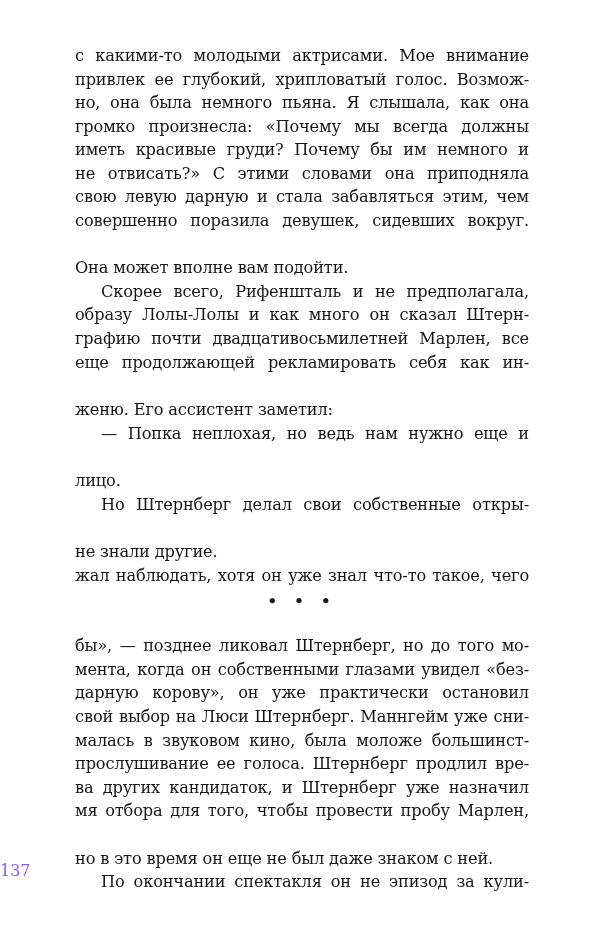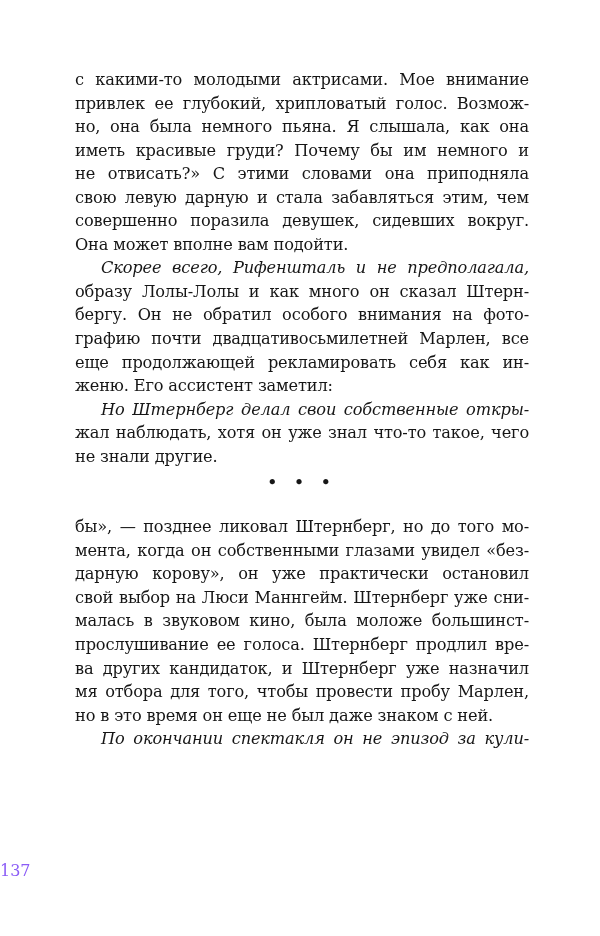--- a/index.html
+++ b/index.html
@@ -1,70 +1,74 @@
 <!DOCTYPE html>
 <html><head>
 <meta charset="utf-8">
 <style>
   html, body { margin: 0; padding: 0; background: #ffffff; }
   body { width: 600px; height: 936px; position: relative; overflow: hidden; }
   .page {
-    position: absolute; left: 75px; top: 68px; width: 454px;
+    position: absolute; left: 75px; top: 44px; width: 454px;
     font-family: "DejaVu Serif", "Liberation Serif", serif;
     font-size: 16.2px; line-height: 23.55px; color: #161616;
     letter-spacing: -0.15px;
   }
   .line { display: block; white-space: nowrap; text-align: justify; text-align-last: justify; height: 23.55px; }
-  .line.last { text-align-last: left; }
-  .indent { padding-left: 26px; font-style: italic; }
+  .line.last { text-align-last: left; margin-top: 24px; }
+  .indent { padding-left: 26px; }
   .ornament { text-align: center; text-align-last: center; height: 47px; line-height: 28px; font-size: 15px; letter-spacing: 6px; font-weight: bold; }
   .page-number {
     position: absolute; left: 0; width: 600px; top: 861px; text-align: left;
     font-family: "DejaVu Serif", serif; font-weight: normal; font-size: 16px; color: #8b5cf6;
   }
 </style>
 </head>
 <body>
 
 <div class="page">
 
   <div>
     <span class="line">с какими-то молодыми актрисами. Мое внимание</span>
     <span class="line">привлек ее глубокий, хрипловатый голос. Возмож-</span>
     <span class="line">но, она была немного пьяна. Я слышала, как она</span>
+    <span class="line">громко произнесла: «Почему мы всегда должны</span>
     <span class="line">иметь красивые груди? Почему бы им немного и</span>
     <span class="line">не отвисать?» С этими словами она приподняла</span>
     <span class="line">свою левую дарную и стала забавляться этим, чем</span>
     <span class="line">совершенно поразила девушек, сидевших вокруг.</span>
     <span class="line last">Она может вполне вам подойти.</span>
   </div>
 
   <div>
     <span class="line indent">Скорее всего, Рифеншталь и не предполагала,</span>
     <span class="line">образу Лолы-Лолы и как много он сказал Штерн-</span>
-    <span class="line">бергу. Он не обратил особого внимания на фото-</span>
     <span class="line">графию почти двадцативосьмилетней Марлен, все</span>
     <span class="line">еще продолжающей рекламировать себя как ин-</span>
     <span class="line last">женю. Его ассистент заметил:</span>
   </div>
 
+  <div>
+    <span class="line indent">— Попка неплохая, но ведь нам нужно еще и</span>
+    <span class="line last">лицо.</span>
+  </div>
 
   <div>
     <span class="line indent">Но Штернберг делал свои собственные откры-</span>
+    <span class="line last">не знали другие.</span>
     <span class="line">жал наблюдать, хотя он уже знал что-то такое, чего</span>
-    <span class="line last">не знали другие.</span>
   </div>
 
   <div class="line ornament">• • •</div>
 
   <div>
     <span class="line">бы», — позднее ликовал Штернберг, но до того мо-</span>
     <span class="line">мента, когда он собственными глазами увидел «без-</span>
     <span class="line">дарную корову», он уже практически остановил</span>
-    <span class="line">свой выбор на Люси Маннгейм. Штернберг уже сни-</span>
+    <span class="line">свой выбор на Люси Штернберг. Маннгейм уже сни-</span>
     <span class="line">малась в звуковом кино, была моложе большинст-</span>
     <span class="line">прослушивание ее голоса. Штернберг продлил вре-</span>
     <span class="line">ва других кандидаток, и Штернберг уже назначил</span>
     <span class="line">мя отбора для того, чтобы провести пробу Марлен,</span>
     <span class="line last">но в это время он еще не был даже знаком с ней.</span>
   </div>
 
   <div>
     <span class="line indent">По окончании спектакля он не эпизод за кули-</span>
   </div>

